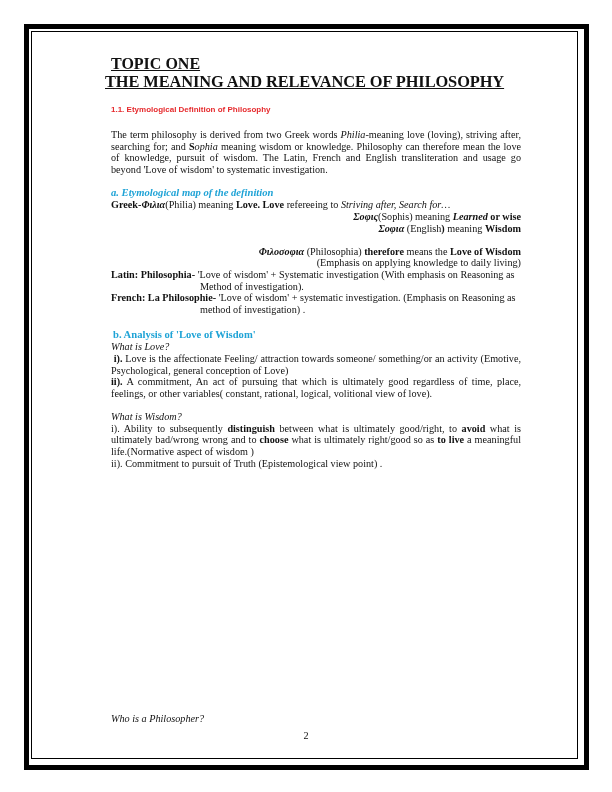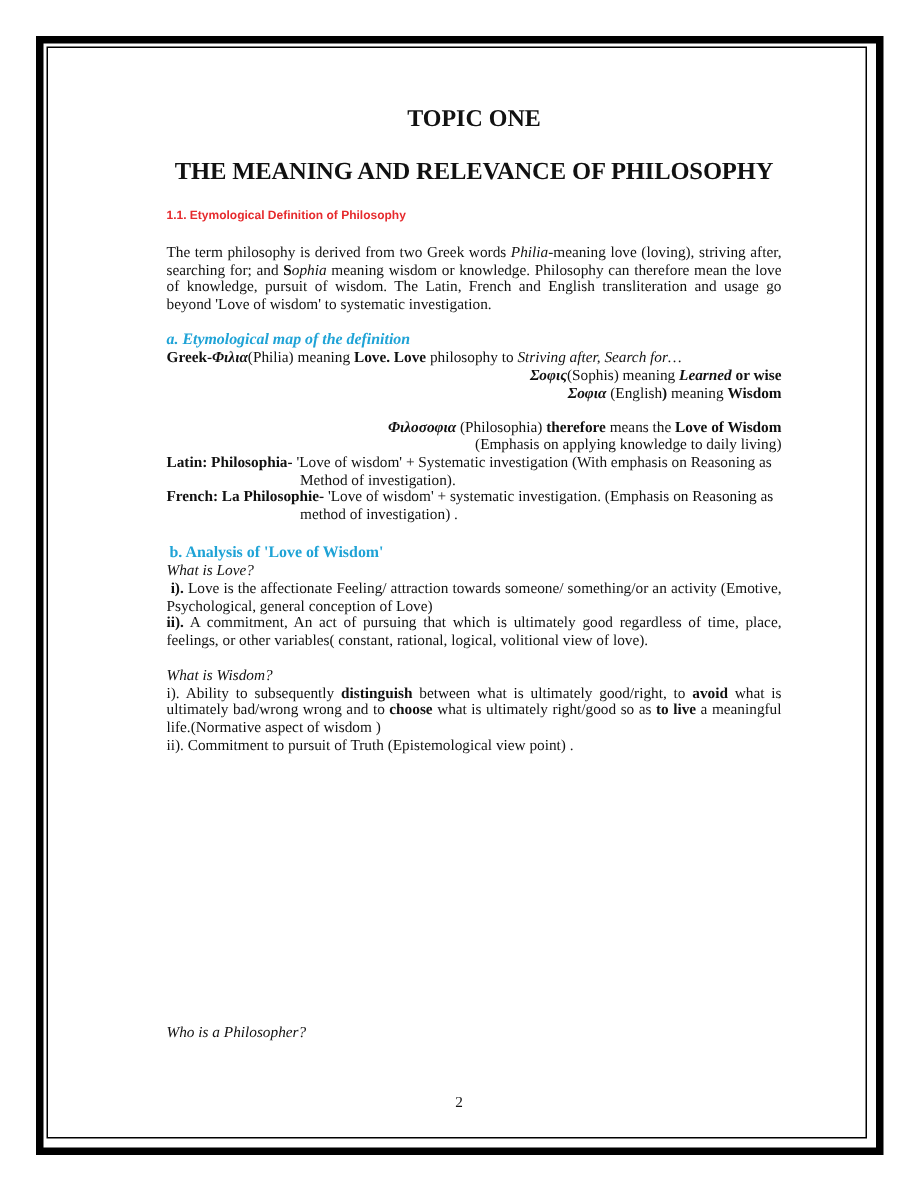--- a/index.html
+++ b/index.html
@@ -3,58 +3,58 @@
 <meta charset="utf-8">
 <style>
   html, body { margin: 0; padding: 0; background: #ffffff; }
   body { width: 612px; height: 792px; position: relative; overflow: hidden;
          font-family: "Liberation Serif", "DejaVu Serif", serif; color: #111; }
   .border-outer { position: absolute; left: 24px; top: 24px; width: 555px; height: 736px;
                   border: 5px solid #000; }
   .border-inner { position: absolute; left: 31px; top: 31px; width: 545px; height: 726px;
                   border: 1px solid #000; }
   .page { position: absolute; left: 111px; top: 55px; width: 410px; }
-  .title { text-align: center; font-weight: bold; font-size: 16px; line-height: 18px; margin: 16px; }
+  .title { font-weight: bold; font-size: 16px; line-height: 18px; margin: 0; text-decoration: underline; }
   .title.t2 { font-size: 16.4px; letter-spacing: -0.1px; white-space: nowrap; margin-left: -6px; margin-right: -6px; }
   .sec-head { font-family: "Liberation Sans", "DejaVu Sans", sans-serif; font-weight: bold; color: #e62a2d;
               font-size: 8px; margin-top: 14px; line-height: 10px; }
   p, .line { font-size: 10.2px; line-height: 11.6px; margin: 0; }
   .just { text-align: justify; }
   .intro { margin-top: 14px; }
   .blue { color: #1fa3d6; font-weight: bold; font-size: 10.6px; line-height: 12px; }
   .blue.ital { font-style: italic; }
   .sub-a { margin-top: 12px; }
   .indent { padding-left: 89px; text-align: right; }
   .hang { padding-left: 89px; text-indent: -89px; }
   .gap { height: 11.6px; }
   .sub-b { margin-top: 14px; padding-left: 2px; }
   .q { font-style: italic; }
   .wisdom { margin-top: 12px; }
-  .who { position: absolute; left: 111px; top: 683px; font-size: 10.2px; font-style: italic; font-family: Liberation Serif, serif; }
+  .who { position: absolute; left: 111px; top: 713px; font-size: 10.2px; font-style: italic; font-family: Liberation Serif, serif; }
   .pagenum { position: absolute; left: 0; width: 612px; top: 730px; text-align: center; font-size: 10.2px; }
   b { font-weight: bold; }
   i { font-style: italic; }
 </style>
 </head>
 <body>
 
 <div class="border-outer"></div>
 <div class="border-inner"></div>
 
 <div class="page">
   <h1 class="title">TOPIC ONE</h1>
   <h1 class="title t2">THE MEANING AND RELEVANCE OF PHILOSOPHY</h1>
 
   <div class="sec-head">1.1. Etymological Definition of Philosophy</div>
 
   <p class="just intro"><span>The term philosophy is derived from two Greek words </span><i>Philia</i><span>-meaning love (loving), striving after, searching for; and </span><b>S</b><i>ophia</i><span> meaning wisdom or knowledge. Philosophy can therefore mean the love of knowledge, pursuit of wisdom. The Latin, French and English transliteration and usage go beyond 'Love of wisdom' to systematic investigation.</span></p>
 
   <div class="blue ital sub-a">a. Etymological map of the definition</div>
 
-  <div class="line"><b>Greek-</b><b><i>Φιλια</i></b><span>(Philia) meaning   </span><b>Love. Love</b><span> philosophy to </span><i>Striving after, Search for…</i></div>
+  <div class="line"><b>Greek-</b><b><i>Φιλια</i></b><span>(Philia) meaning   </span><b>Love. Love</b><span> refereeing to </span><i>Striving after, Search for…</i></div>
 
   <div class="line indent"><b><i>Σοφις</i></b><span>(Sophis) meaning </span><b><i>Learned</i></b><b>  or wise</b></div>
 
   <div class="line indent"><b><i>Σοφια</i></b><span> (English</span><b>)</b><span> meaning </span><b>Wisdom</b></div>
 
   <div class="gap"></div>
 
   <div class="line indent"><b><i>Φιλοσοφια</i></b><span> (Philosophia) </span><b>therefore</b><span> means the </span><b>Love of Wisdom</b></div>
   <div class="line indent">(Emphasis on applying knowledge to daily living)</div>
 

